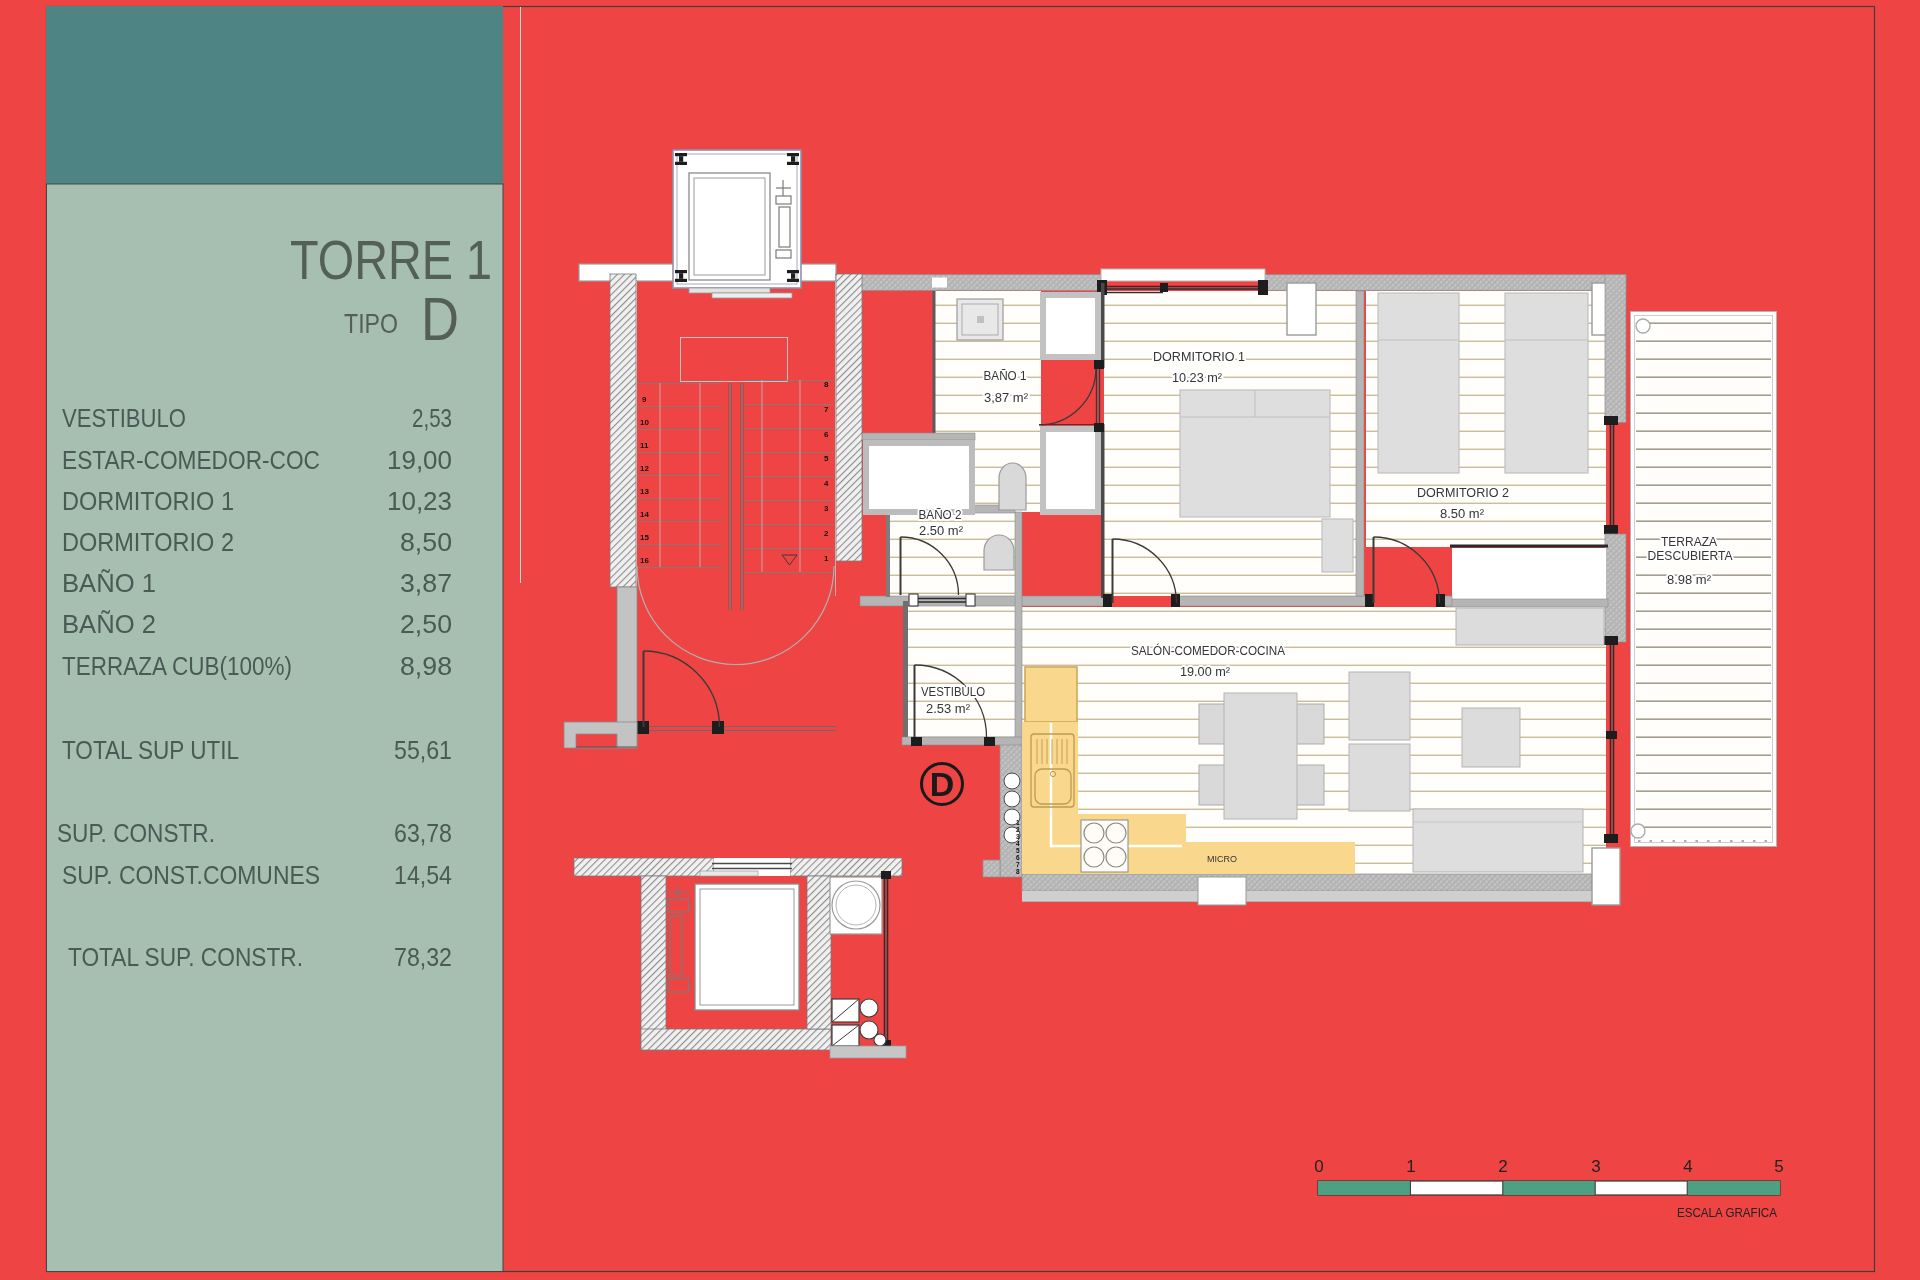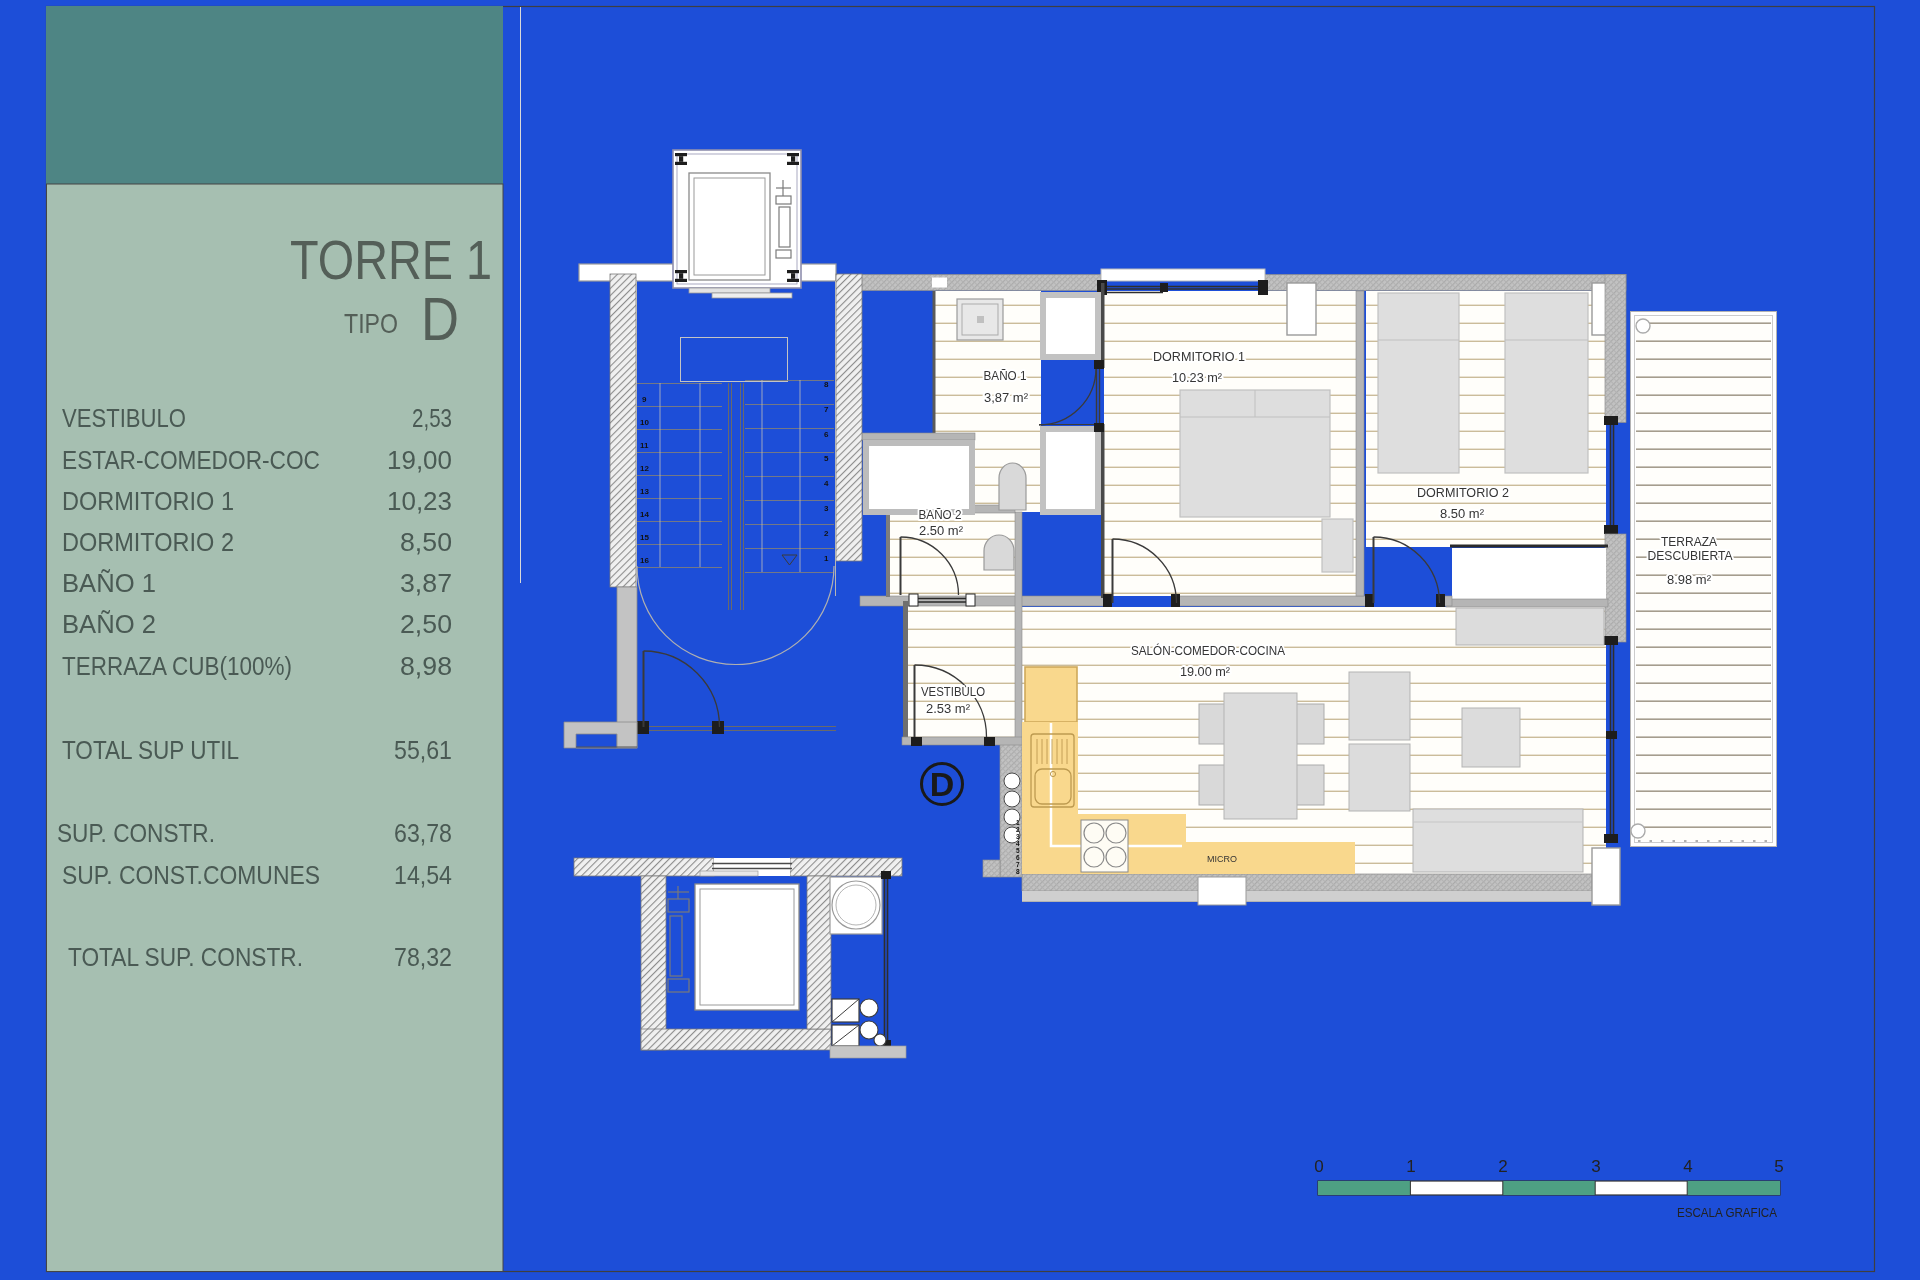--- a/index.html
+++ b/index.html
@@ -1,16 +1,16 @@
 <!DOCTYPE html>
 <html><head>
 <meta charset="utf-8">
 <style>
   html,body{margin:0;padding:0;background:#ffffff;}
-  #page{position:relative;width:1920px;height:1280px;background:#1d4ed8;overflow:hidden;}
+  #page{position:relative;width:1920px;height:1280px;background:#ef4444;overflow:hidden;}
   svg{display:block;}
   text{font-family:"Liberation Sans", sans-serif;}
 </style>
 </head>
 <body>
 <div id="page">
 <svg width="1920" height="1280" viewBox="0 0 1920 1280">
 <defs>
   <pattern id="wd" width="40" height="18" patternUnits="userSpaceOnUse">
     <rect width="40" height="18" fill="#fffefa"></rect>

